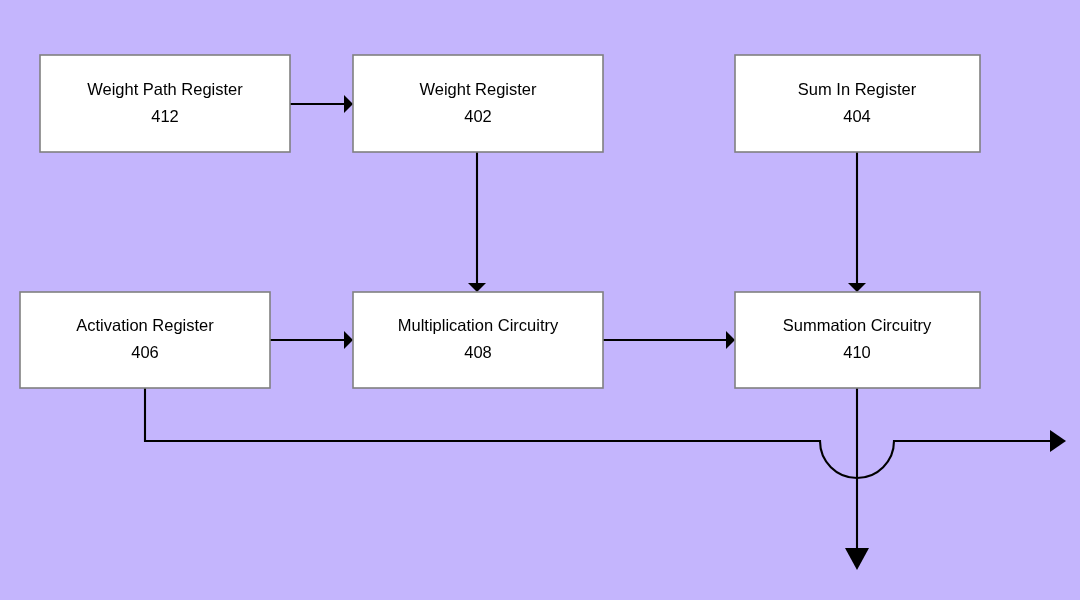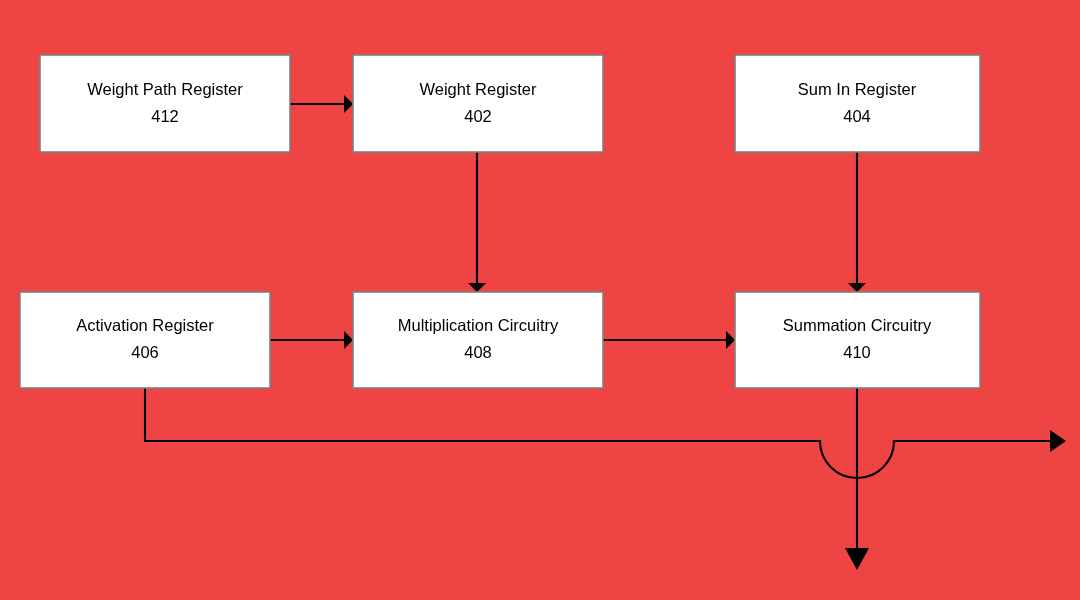--- a/index.html
+++ b/index.html
@@ -10,21 +10,21 @@
   body {
     width: 1080px;
     height: 600px;
     font-family: "Liberation Sans", sans-serif;
     overflow: hidden;
   }
   #diagram-root {
     position: relative;
     width: 1080px;
     height: 600px;
-    background: #ef4444;
+    background: #c4b5fd;
   }
   svg.diagram {
     display: block;
     width: 1080px;
     height: 600px;
   }
   .node-box {
     fill: #ffffff;
     stroke: #808080;
     stroke-width: 1.6;

